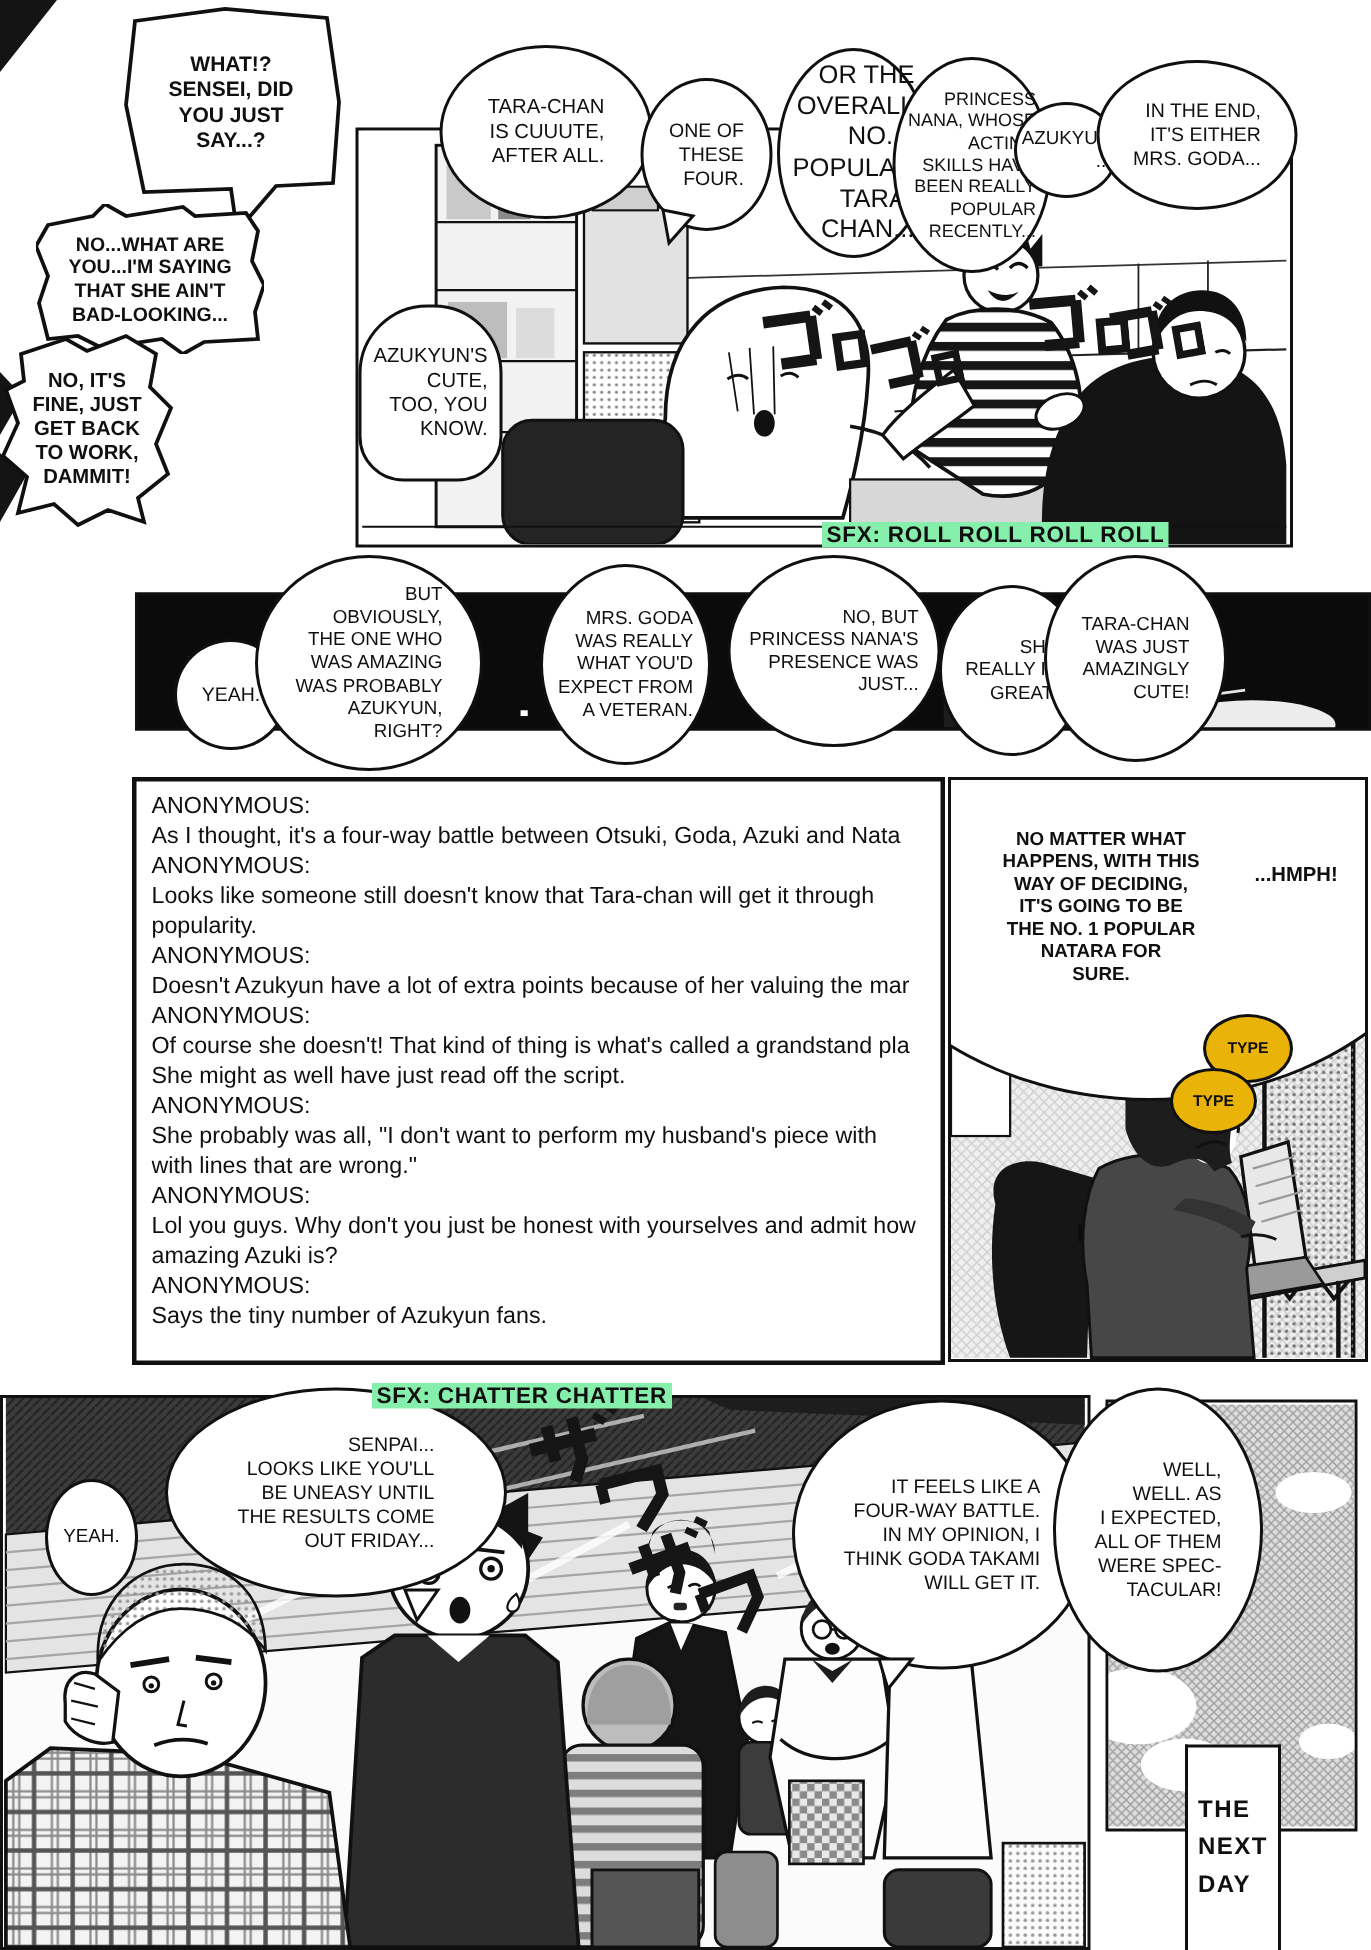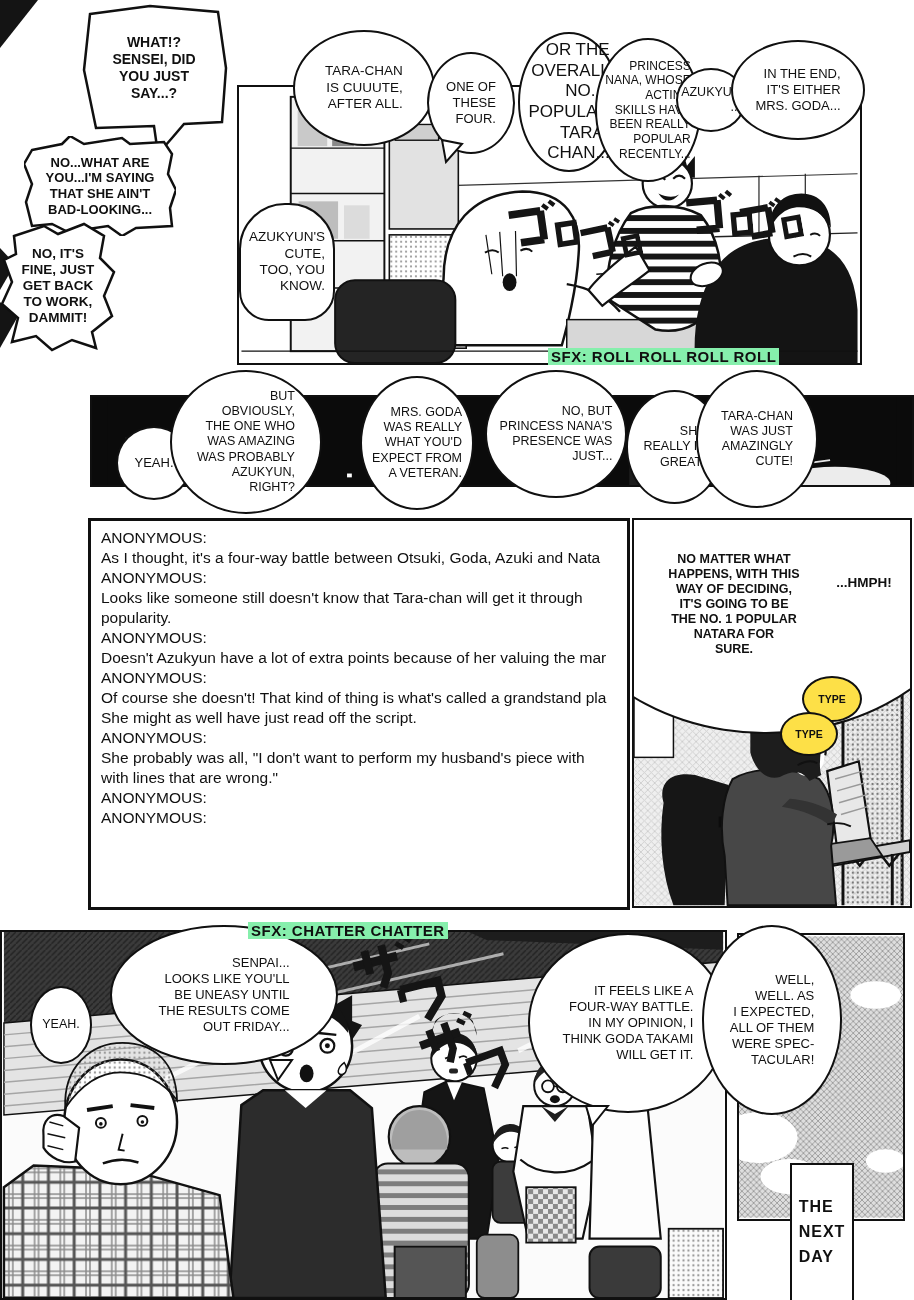--- a/index.html
+++ b/index.html
@@ -17,21 +17,21 @@
        text-align:center;white-space:pre-line;font-weight:700;line-height:1.2;color:#101010}
   .cap{position:absolute;font-weight:700;z-index:6;letter-spacing:.5px;background:#86efac;padding:0 3px}
   .sfx{position:absolute;z-index:4}
   .forum{font-size:15.5px;line-height:20px;padding:7px 8px 4px 10px}
   .f-author{}
   .f-body{white-space:pre;overflow:hidden}
   .decor{position:absolute;z-index:2}
   .nextday{position:absolute;background:#fff;border:2.5px solid #101010;border-bottom:none;
        display:flex;align-items:center;justify-content:center;text-align:left;
        white-space:pre-line;font-weight:700;z-index:7;box-sizing:border-box;letter-spacing:1px;line-height:1.55}
-  .typebub{position:absolute;background:#fde047;border:2px solid #101010;border-radius:50%;
+  .typebub{position:absolute;background:#eab308;border:2px solid #101010;border-radius:50%;
        display:flex;align-items:center;justify-content:center;font-weight:700;z-index:6;color:#101010}
 </style>
 </head>
 <body>
 
 <svg class="decor" style="left:0;top:0" width="42" height="52">
     <polygon points="0,0 38,0 0,48" fill="#141414"></polygon>
   </svg>
 <svg class="decor" style="left:0;top:246px" width="20" height="46">
     <polygon points="0,2 15,18 0,44" fill="#141414"></polygon>
@@ -265,21 +265,24 @@
 popularity.</div>
       <div class="f-author">ANONYMOUS:</div>
       <div class="f-body">Doesn't Azukyun have a lot of extra points because of her valuing the mar</div>
       <div class="f-author">ANONYMOUS:</div>
       <div class="f-body">Of course she doesn't! That kind of thing is what's called a grandstand pla
 She might as well have just read off the script.</div>
       <div class="f-author">ANONYMOUS:</div>
       <div class="f-body">She probably was all, "I don't want to perform my husband's piece with
 with lines that are wrong."</div>
       <div class="f-author">ANONYMOUS:</div>
-      <div class="f-author">ANONYMOUS:</div>
+      <div class="f-body">Lol you guys. Why don't you just be honest with yourselves and admit how
+amazing Azuki is?</div>
+      <div class="f-author">ANONYMOUS:</div>
+      <div class="f-body">Says the tiny number of Azukyun fans.</div>
     </div>
 </div>
 
 <div class="panel" style="left:632px;top:518px;width:280px;height:390px">
   <svg class="scene" viewBox="0 0 280 390">
     <defs>
       <pattern id="xh1" width="7" height="7" patternUnits="userSpaceOnUse">
           <path d="M0,7 L7,0 M0,0 L7,7" stroke="#a8a8a8" stroke-width="1"></path>
         </pattern>
       <pattern id="dots2" width="5" height="5" patternUnits="userSpaceOnUse">

